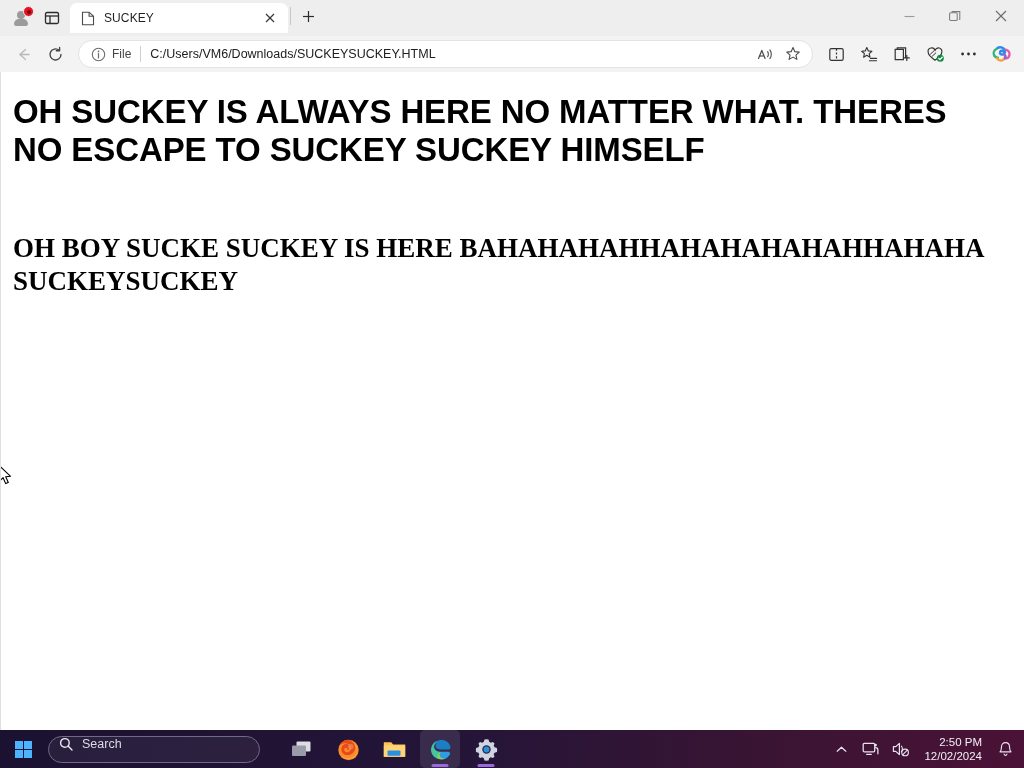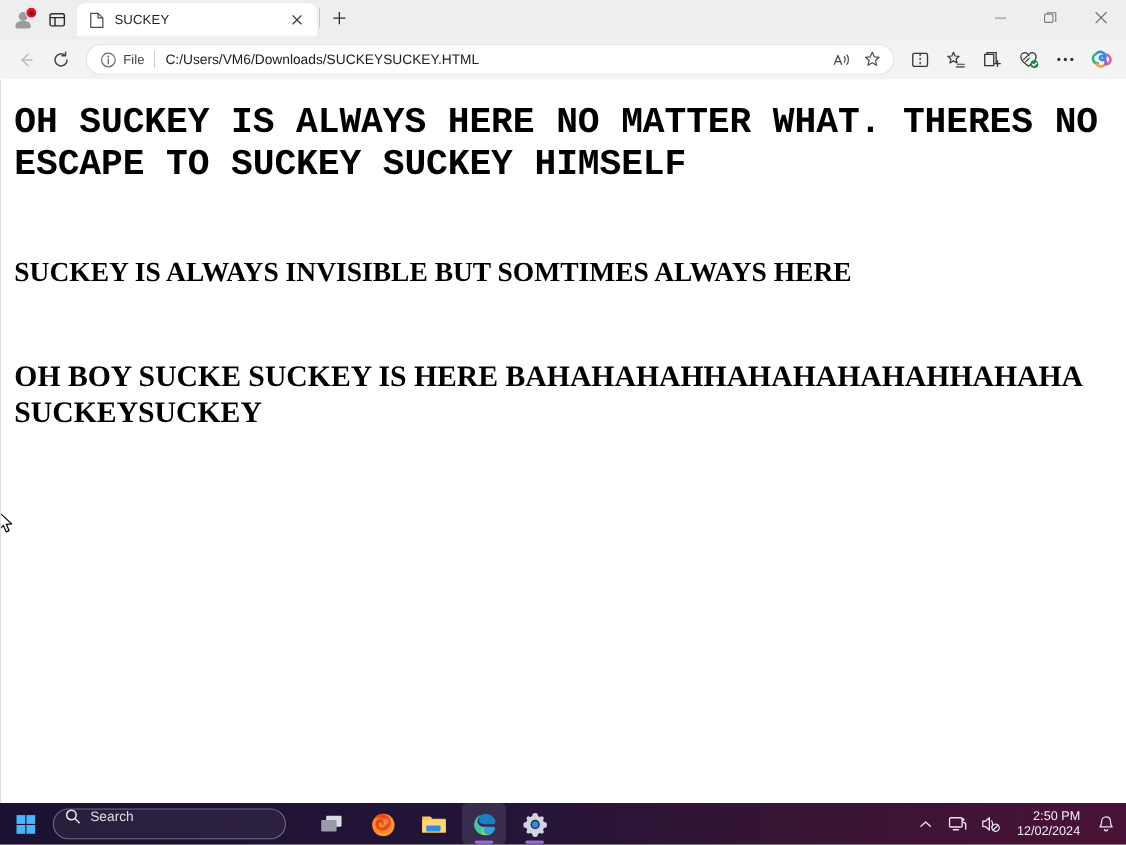--- a/index.html
+++ b/index.html
@@ -258,21 +258,21 @@
   .content {
     flex: 1;
     background: #ffffff;
     border-left: 1px solid #dfdfdf;
     overflow: hidden;
     position: relative;
     padding: 0 12px;
     box-sizing: border-box;
   }
   .doc-h1 {
-    font-family: Liberation Mono, monospace;
+    font-family: Liberation Sans, sans-serif;
     font-size: 33px;
     font-weight: bold;
     line-height: 1.15;
     color: #000;
     margin: 21px 13px 0 0;
     letter-spacing: -0.1px;
   }
   .doc-h2 {
     font-family: "Liberation Serif", "DejaVu Serif", serif;
     font-size: 25px;
@@ -328,22 +328,22 @@
   }
   .win-logo i { background: #4cb3ff; display: block; }
 
   .searchbox {
     width: 212px;
     height: 27px;
     border-radius: 14px;
     border: 1px solid #6d6b86;
     background: rgba(255,255,255,0.06);
     display: flex;
-    align-items: flex-end;
-    padding: 13px 10px;
+    align-items: flex-start;
+    padding: 0 10px;
     gap: 9px;
     margin-left: 8px;
     box-sizing: border-box;
   }
   .search-label {
     color: #dcdbe6;
     font-size: 12.5px;
   }
 
   .tb-apps {
@@ -568,21 +568,20 @@
             <path d="M5.4 5c-2.3 1.2-3.4 3.8-2.4 6.1.7 1.7 2.3 2.6 3.9 2.5" fill="none" stroke="#36b37e" stroke-width="2.4" stroke-linecap="round"></path>
             <path d="M5.9 14.3c1.4 2.1 4.3 2.8 6.4 1.4 1.5-1 2.1-2.7 1.7-4.2" fill="none" stroke="#f2a33c" stroke-width="2.4" stroke-linecap="round"></path>
             <path d="M13 10.2c1.3.9 1.7 2.6 1 4" fill="none" stroke="#8e63d8" stroke-width="2.4" stroke-linecap="round"></path>
           </svg>
         </div>
       </div>
     </div>
 
     <div class="content">
       <h1 class="doc-h1">OH SUCKEY IS ALWAYS HERE NO MATTER WHAT. THERES NO ESCAPE TO SUCKEY SUCKEY HIMSELF</h1>
-      <h2 class="doc-h2">SUCKEY IS ALWAYS INVISIBLE BUT SOMTIMES ALWAYS HERE</h2>
       <h2 class="doc-h3">OH BOY SUCKE SUCKEY IS HERE BAHAHAHAHHAHAHAHAHAHHAHAHA SUCKEYSUCKEY</h2>
 
       <svg class="cursor" viewBox="0 0 16 24">
         <path d="M2 1.5L2 17.5L6.1 13.7L8.7 19.6L11.3 18.4L8.7 12.7L13.6 12.3z" fill="#ffffff" stroke="#000000" stroke-width="1.1" stroke-linejoin="round"></path>
       </svg>
     </div>
   </div>
 
   <div class="taskbar">
 

